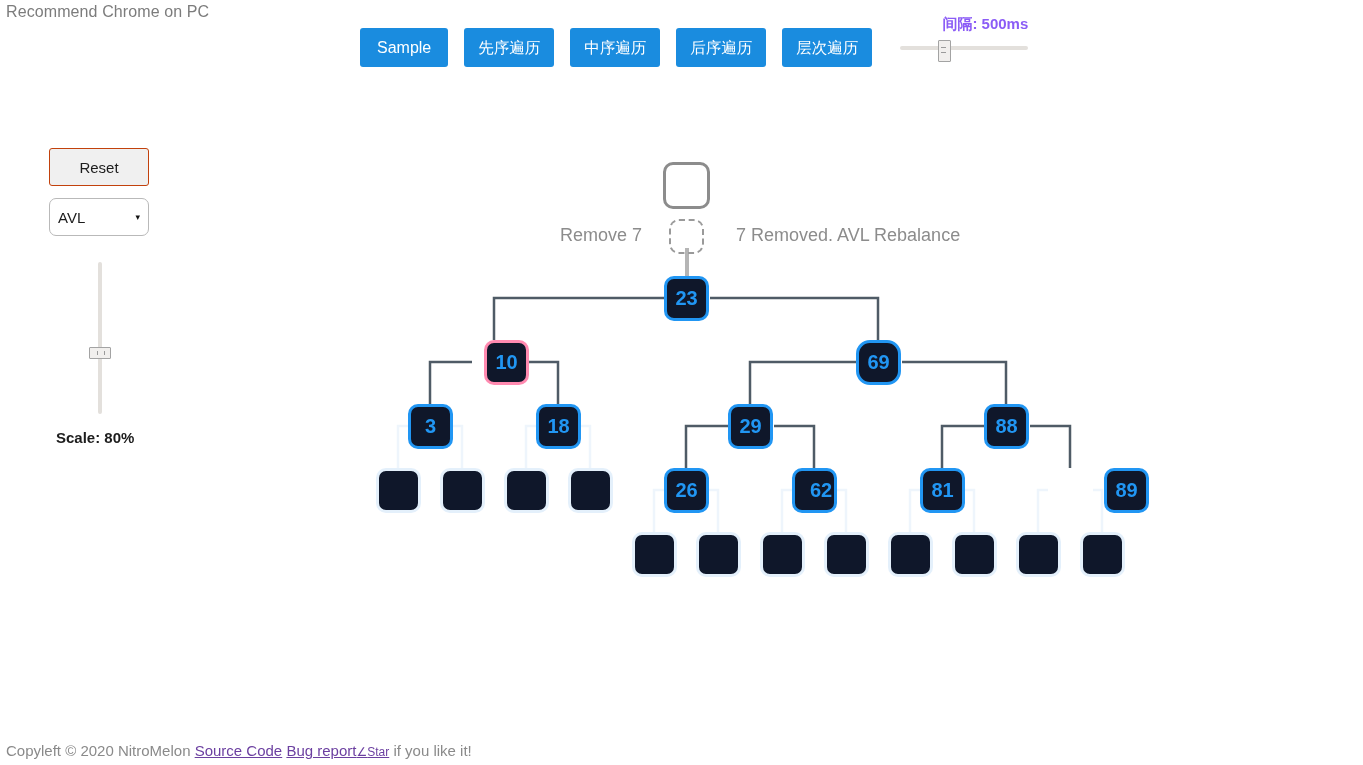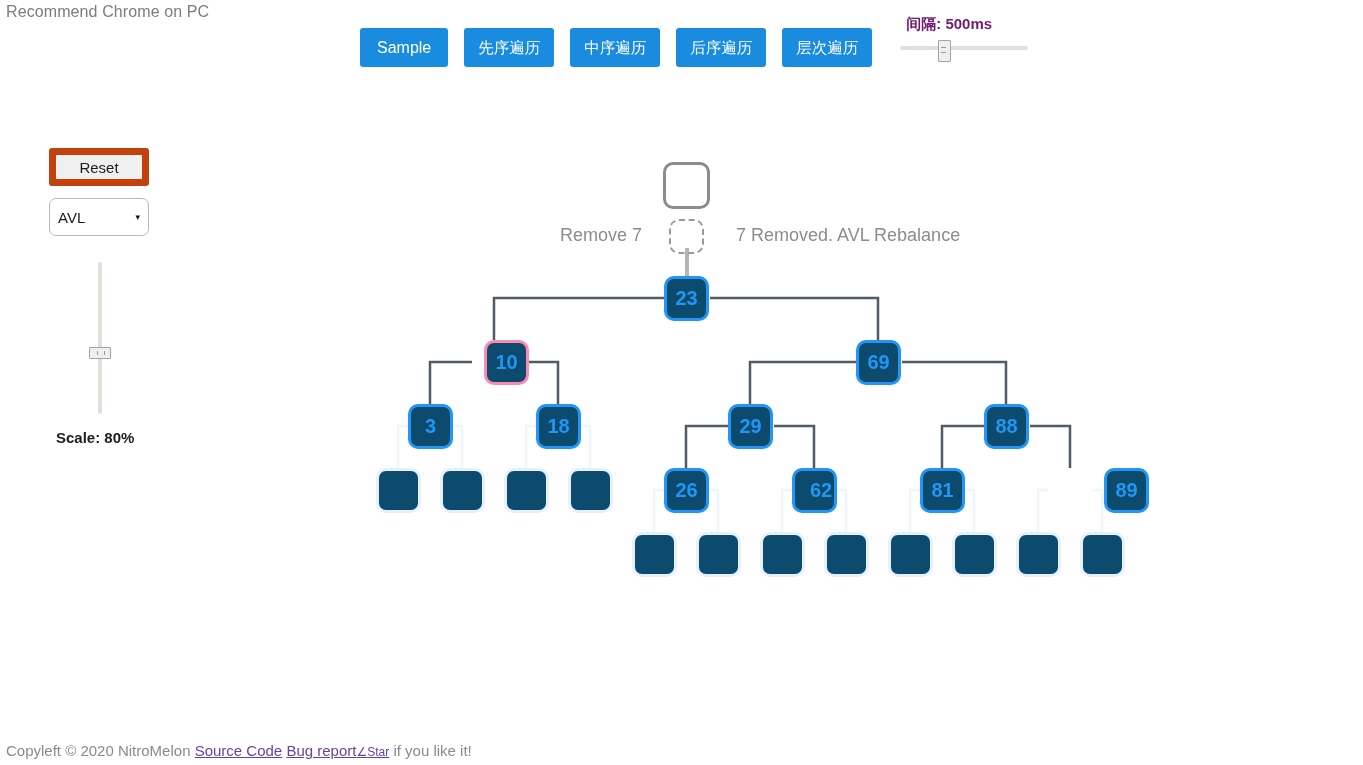--- a/index.html
+++ b/index.html
@@ -52,25 +52,25 @@
 
   .speed-wrap {
     margin-left: 12px;
     width: 128px;
     position: relative;
     top: -13px;
   }
   .speed-label {
     font-size: 15px;
     font-weight: bold;
-    color: #701a75;
+    color: #8b5cf6;
     white-space: nowrap;
     display: block;
     margin-bottom: 6px;
-    text-align: left;
+    text-align: right;
     padding-left: 6px;
   }
   .h-slider {
     position: relative;
     width: 128px;
     height: 16px;
   }
   .h-slider .track {
     position: absolute;
     top: 6px;
@@ -107,21 +107,21 @@
   .side {
     position: absolute;
     left: 49px;
     top: 148px;
     width: 100px;
   }
   .reset-btn {
     width: 100px;
     height: 38px;
     background: #f0f0f0;
-    border: 7px solid #c2410c;
+    border: 1px solid #c2410c;
     border-radius: 3px;
     font-size: 15px;
     font-family: "Liberation Sans", sans-serif;
     color: #1c1c1c;
     cursor: pointer;
   }
   .algo-select {
     margin-top: 12px;
     width: 100px;
     height: 38px;
@@ -209,21 +209,21 @@
     height: 720px;
     pointer-events: none;
   }
 
   .node {
     position: absolute;
     width: 45px;
     height: 45px;
     border: 3px solid #2196f3;
     border-radius: 10px;
-    background: #0c4a6e;
+    background: #0f172a;
     box-sizing: border-box;
     font-size: 20px;
     font-weight: bold;
     color: #2196f3;
     display: flex;
     align-items: center;
     justify-content: center;
     cursor: pointer;
     font-family: "Liberation Sans", sans-serif;
   }
@@ -364,21 +364,21 @@
   <input class="input-node" style="left: 663px; top: 162px;" value="">
 
   <div class="ghost-node" style="left:669px; top:219px;"></div>
 
   <div class="op-text" style="left:560px; top:225px;">Remove 7</div>
   <div class="op-text" style="left:716px; top:225px;margin-left:20px;">7 Removed. AVL Rebalance</div>
 
   <div id="nodes-layer">
       <div class="node" style="left: 664px; top: 276px;">23</div>
       <div class="node highlight" style="left: 472px; top: 340px;">10</div>
-      <div class="node" style="left: 856px; top: 340px;">69</div>
+      <div class="node" style="left: 856px; top: 340px; border-radius: 14px;">69</div>
       <div class="node" style="left: 408px; top: 404px;">3</div>
       <div class="node" style="left: 536px; top: 404px;">18</div>
       <div class="node" style="left: 728px; top: 404px;">29</div>
       <div class="node" style="left: 984px; top: 404px;">88</div>
       <div class="node" style="left: 664px; top: 468px;">26</div>
       <div class="node" style="left: 792px; top: 468px; padding-left: 13px;">62</div>
       <div class="node" style="left: 920px; top: 468px;">81</div>
       <div class="node" style="left: 1104px; top: 468px;">89</div>
       <div class="node empty" style="left: 376px; top: 468px;"></div>
       <div class="node empty" style="left: 440px; top: 468px;"></div>

